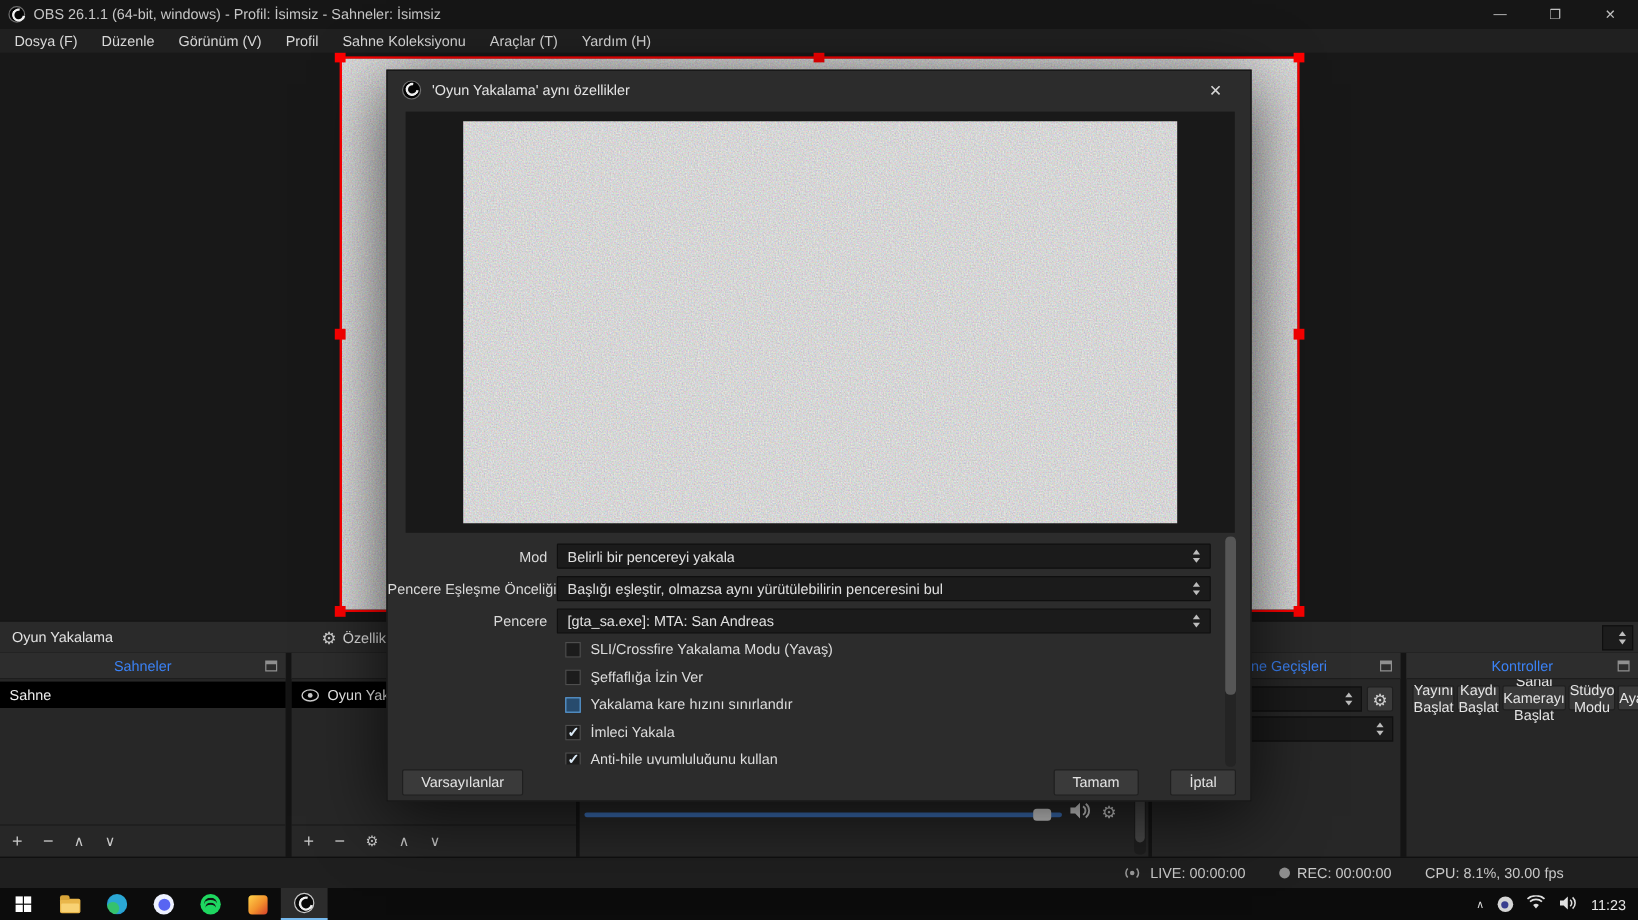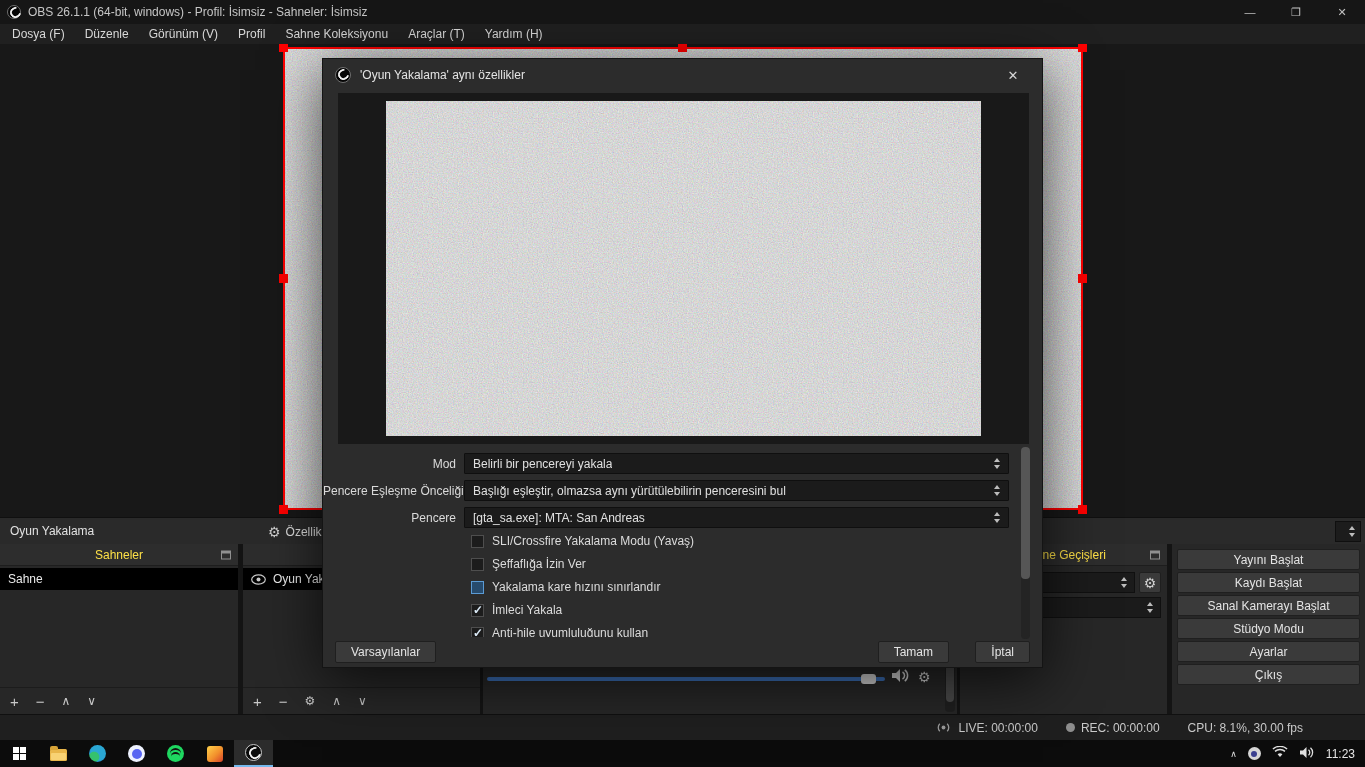--- a/index.html
+++ b/index.html
@@ -42,41 +42,41 @@
   .tri-down{width:0;height:0;border-left:3.5px solid transparent;border-right:3.5px solid transparent;border-top:4.5px solid #bdbdbd;}
   .btn{background:#3a3a3a;border:1px solid #1f1f1f;border-radius:2px;color:#e4e4e4;font-size:12px;font-family:inherit;display:flex;align-items:center;justify-content:center;}
   
   .docks{position:absolute;top:544px;left:0;right:0;height:170px;background:#141414;z-index:2;}
   .dock{position:absolute;top:0;height:170px;background:#272727;}
   #dock-scenes{left:0;width:238px;}
   #dock-sources{left:243px;width:237px;}
   #dock-mixer{left:483px;width:474px;}
   #dock-transitions{left:960px;width:207px;}
   #dock-controls{left:1172px;width:193px;}
-  .dock-header{height:22px;background:#2d2d2d;border-bottom:1px solid #1d1d1d;display:flex;align-items:center;justify-content:center;color:#fde047;position:relative;}
+  .dock-header{height:22px;background:#2d2d2d;border-bottom:1px solid #1d1d1d;display:flex;align-items:center;justify-content:center;color:#3b82f6;position:relative;}
   .float-btn{position:absolute;right:7px;top:50%;transform:translateY(-50%);width:10px;height:9px;border:1px solid #909090;border-top:3px solid #909090;}
   .list-item{height:22px;display:flex;align-items:center;padding:0 8px;color:#ececec;margin-top:2px;gap:7px;}
   .list-item.selected{background:#000000;}
   .dock-toolbar{position:absolute;bottom:0;left:0;right:0;height:27px;border-top:1px solid #1c1c1c;display:flex;align-items:center;padding:0 10px;gap:17px;color:#c9c9c9;font-size:15px;}
   .tb-glyph{line-height:1;cursor:default;}
   .tb-glyph.small{font-size:12px;}
   
   .vol-row{position:absolute;left:4px;top:126px;height:18px;display:flex;align-items:center;}
   .vol-track{position:relative;width:398px;height:4px;border-radius:2px;background:#3b6eb5;}
   .vol-handle{position:absolute;left:374px;top:-3px;width:15px;height:10px;border-radius:3px;background:#d2d2d2;}
   .vol-icons{position:absolute;left:408px;top:124px;display:flex;align-items:center;gap:8px;}
   .vscroll{position:absolute;right:2px;top:24px;bottom:2px;width:10px;background:#1f1f1f;border-radius:4px;}
   .vscroll .thumb{position:absolute;left:1px;right:1px;top:2px;height:92%;background:#4a4a4a;border-radius:4px;}
   
   .tr-row1{position:absolute;left:6px;top:28px;right:6px;height:21px;display:flex;gap:4px;}
   .tr-combo{flex:1;background:#1b1b1b;border:1px solid #101010;display:flex;align-items:center;padding:0 7px;}
   .tr-gear{width:22px;height:21px;}
   .tr-spin{position:absolute;left:6px;top:53px;width:195px;height:21px;background:#1b1b1b;border:1px solid #101010;display:flex;align-items:center;padding:0 7px;}
   
-  .controls-body{padding:5px 5px 0 5px;display:flex;flex-direction:column;gap:2px;}
+  .controls-body{padding:5px 5px 0 5px;display:flex;flex-direction:row;gap:2px;}
   .ctl-btn{height:21px;width:100%;}
   
   .statusbar{position:absolute;top:714px;left:0;right:0;height:26px;background:#1f1f1f;border-top:1px solid #101010;display:flex;align-items:center;justify-content:flex-end;gap:28px;padding-right:62px;color:#c9c9c9;z-index:3;}
   .status-item{display:flex;align-items:center;gap:6px;}
   .rec-dot{width:9px;height:9px;border-radius:50%;background:#8f8f8f;}
   
   .taskbar{position:absolute;top:740px;left:0;right:0;height:27px;background:#0c0c0c;display:flex;align-items:center;z-index:4;}
   .tb-btn{width:39px;height:100%;display:flex;align-items:center;justify-content:center;position:relative;}
   .tb-btn.active{background:#2c2c2c;border-bottom:2px solid #76b9ed;}
   .win-logo{display:grid;grid-template-columns:6px 6px;grid-template-rows:6px 6px;gap:1.5px;}
@@ -267,20 +267,24 @@
     </div>
     <div class="tr-spin">
       <span class="arrows">
           <span class="tri-up"></span>
           <span class="tri-down"></span>
         </span>
     </div>
   </div>
 
   <div class="dock" id="dock-controls">
+    <div class="dock-header">
+      <span>Kontroller</span>
+      <span class="float-btn"></span>
+    </div>
     <div class="controls-body">
       <button class="btn ctl-btn">Yayını Başlat</button>
       <button class="btn ctl-btn">Kaydı Başlat</button>
       <button class="btn ctl-btn">Sanal Kamerayı Başlat</button>
       <button class="btn ctl-btn">Stüdyo Modu</button>
       <button class="btn ctl-btn">Ayarlar</button>
       <button class="btn ctl-btn">Çıkış</button>
     </div>
   </div>
 

